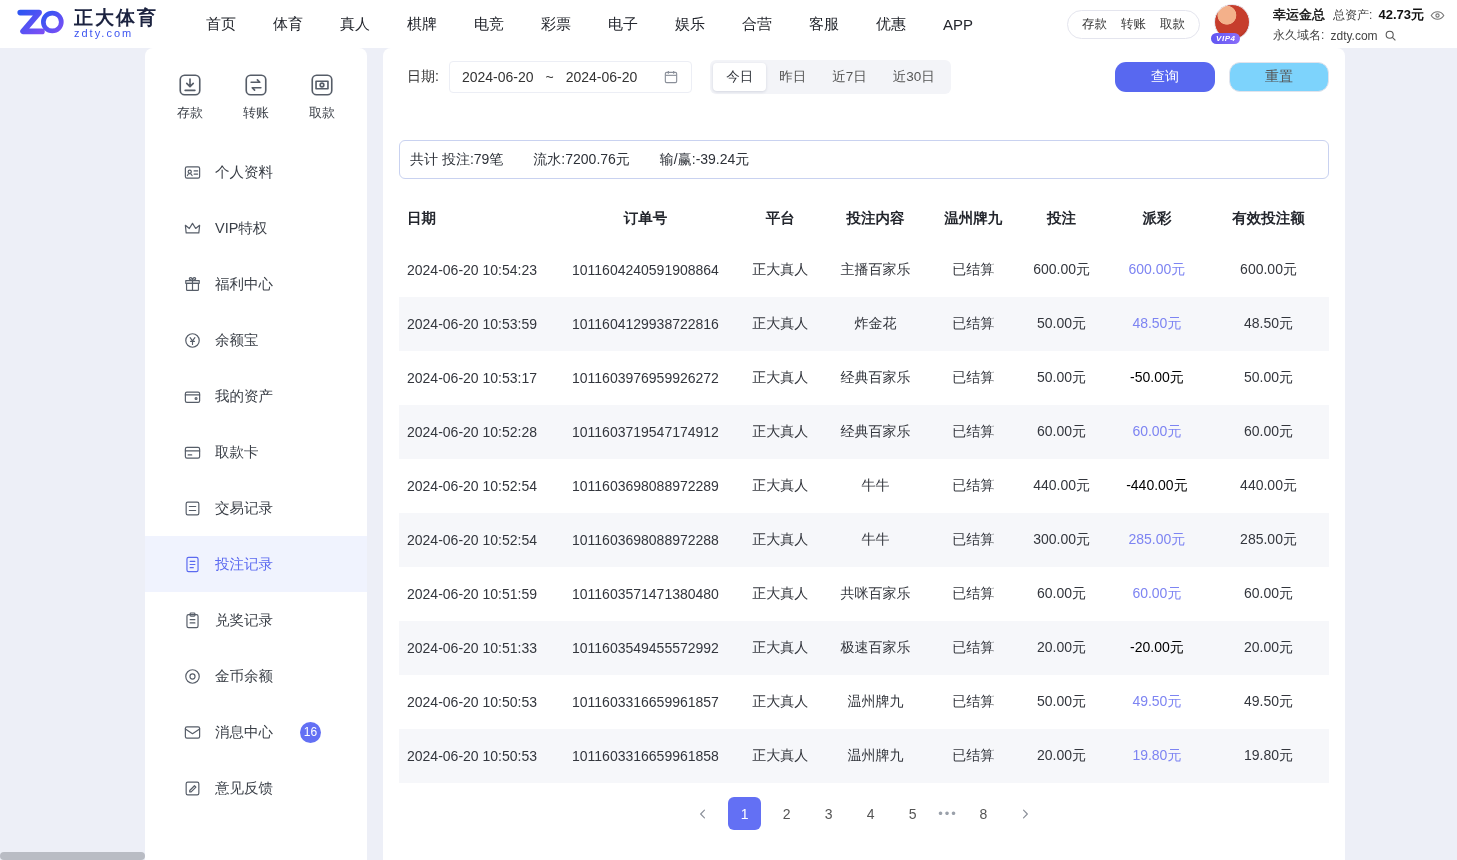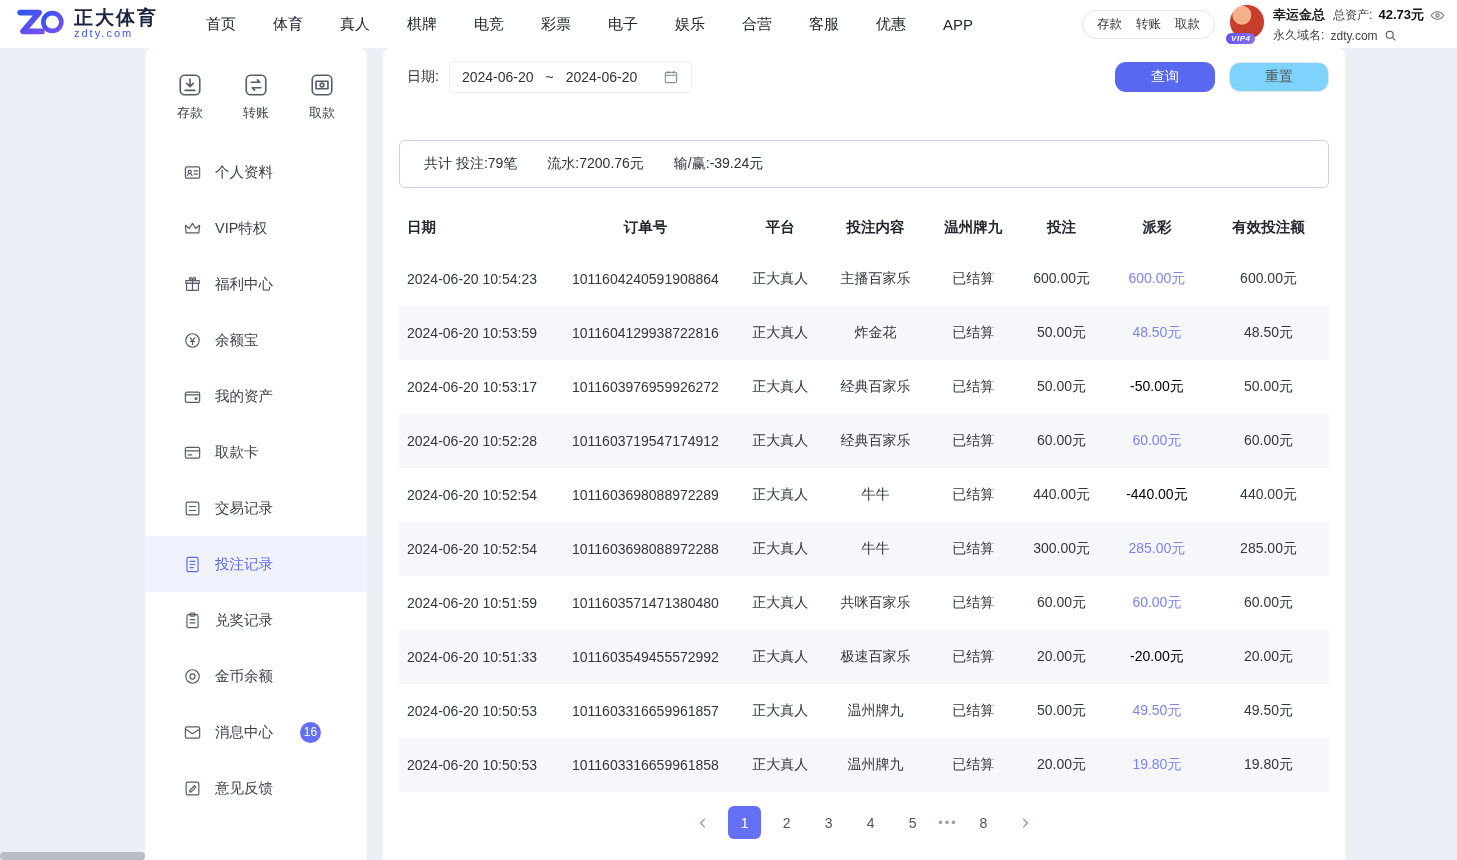--- a/index.html
+++ b/index.html
@@ -31,21 +31,21 @@
     width:36px; height:36px; border-radius:50%;
     background:radial-gradient(circle at 35% 30%, #f3b08a 0 28%, #c63d2c 30% 70%, #8e1f17 100%);
     border:1px solid #e8e8ef; cursor:pointer;
   }
   .vip-badge {
     position:absolute; bottom:-4px; left:-3px; background:linear-gradient(90deg,#5f55f2,#8b6ef9);
     color:#fff; font-size:8px; font-weight:bold; font-style:italic;
     border-radius:7px; padding:1px 5px; letter-spacing:.5px;
   }
   .user-info { display:flex; flex-direction:column; gap:3px; padding-top:2px; }
-  .user-line { display:flex; align-items:center; gap:6px; font-size:12px; color:#444; white-space:nowrap; }
+  .user-line { display:flex; align-items:center; gap:6px; font-size:12px; color:#444; white-space:nowrap;margin-left:15px; }
   .user-name { font-size:13px; color:#222; font-weight:bold; margin-right:2px; }
   .assets-value { font-size:13px; color:#111; font-weight:bold; }
   .icon-btn { display:inline-flex; cursor:pointer; }
   
   .content { display:flex; height:812px; }
   
   .sidebar {
     width:222px; margin-left:145px; background:#fff; border-radius:8px 8px 0 0;
     padding-top:24px; flex-shrink:0;
   }
@@ -80,22 +80,22 @@
   .seg-btn {
     height:28px; padding:0 13px; display:flex; align-items:center; font-size:13.5px;
     color:#555; cursor:pointer; border-radius:4px; white-space:nowrap;
   }
   .seg-btn.active { background:#fff; color:#2d3138; box-shadow:0 1px 3px rgba(30,40,90,.15); }
   .filter-actions { margin-left:auto; display:flex; gap:14px; }
   .btn { width:100px; height:30px; border-radius:11px; font-size:14px; display:flex; align-items:center; justify-content:center; cursor:pointer; }
   .btn-primary { background:#5868f0; color:#fff; }
   .btn-plain { background:#7dd3fc; color:#555; border:1px solid #e1e3ec; }
   .summary {
-    margin:46px 16px 0; height:48px; border:1px solid #c9d2f0; border-radius:6px;
-    display:flex; align-items:center; gap:30px; padding:0 24px; font-size:14px; color:#2d3138;
+    margin:46px 16px 0; height:39px; border:1px solid #c9d2f0; border-radius:6px;
+    display:flex; align-items:center; gap:30px; padding:0 10px; font-size:14px; color:#2d3138;
   }
   
   .tablewrap { margin:14px 16px 0; }
   table { width:100%; border-collapse:collapse; table-layout:fixed; font-size:14px; }
   col.c-date{width:16.5%} col.c-order{width:20%} col.c-platform{width:9%} col.c-content{width:11.5%}
   col.c-status{width:9.5%} col.c-bet{width:9.5%} col.c-payout{width:11%} col.c-valid{width:13%}
   thead th { height:50px; font-size:14.5px; font-weight:bold; color:#23262d; text-align:center; }
   thead th.left, tbody td.left { text-align:left; padding-left:8px; }
   tbody td { height:54px; text-align:center; color:#33363d; }
   tbody tr:nth-child(even) { background:#f6f7fa; }
@@ -357,20 +357,26 @@
         <span>2024-06-20</span>
         <span class="cal">
           <svg width="16" height="16" viewBox="0 0 24 24" fill="none" stroke="#8a8f99" stroke-width="1.7">
             <rect x="3.5" y="5" width="17" height="15.5" rx="2"></rect>
               <line x1="8" y1="3" x2="8" y2="7"></line>
               <line x1="16" y1="3" x2="16" y2="7"></line>
               <line x1="3.5" y1="9.5" x2="20.5" y2="9.5"></line>
           </svg>
         </span>
       </div>
+      <div class="segmented">
+        <span class="seg-btn active">今日</span>
+        <span class="seg-btn">昨日</span>
+        <span class="seg-btn">近7日</span>
+        <span class="seg-btn">近30日</span>
+      </div>
       <div class="filter-actions">
         <div class="btn btn-primary">查询</div>
         <div class="btn btn-plain">重置</div>
       </div>
     </div>
 
     <div class="summary">
       <span>共计 投注:79笔</span>
       <span>流水:7200.76元</span>
       <span>输/赢:-39.24元</span>

